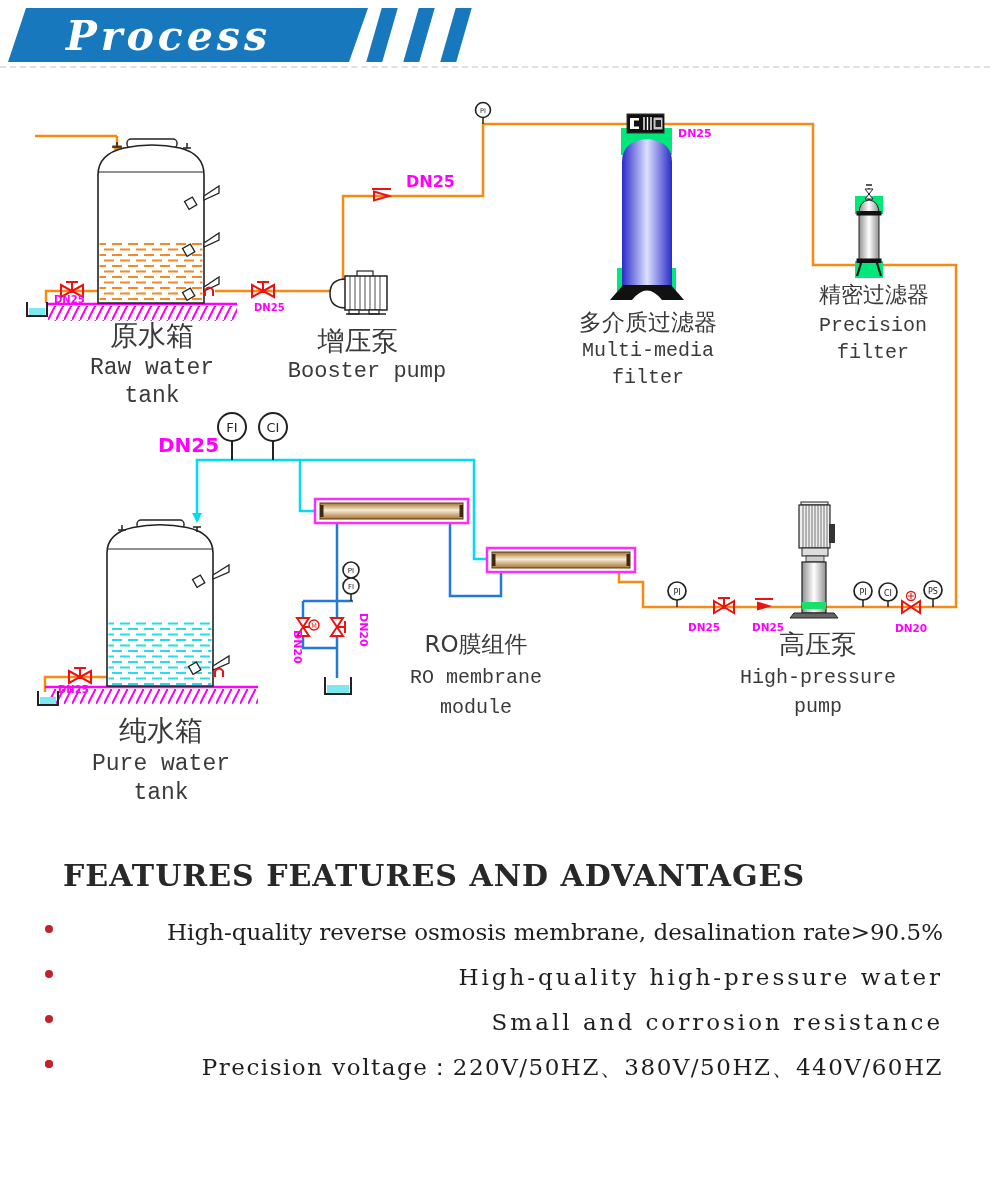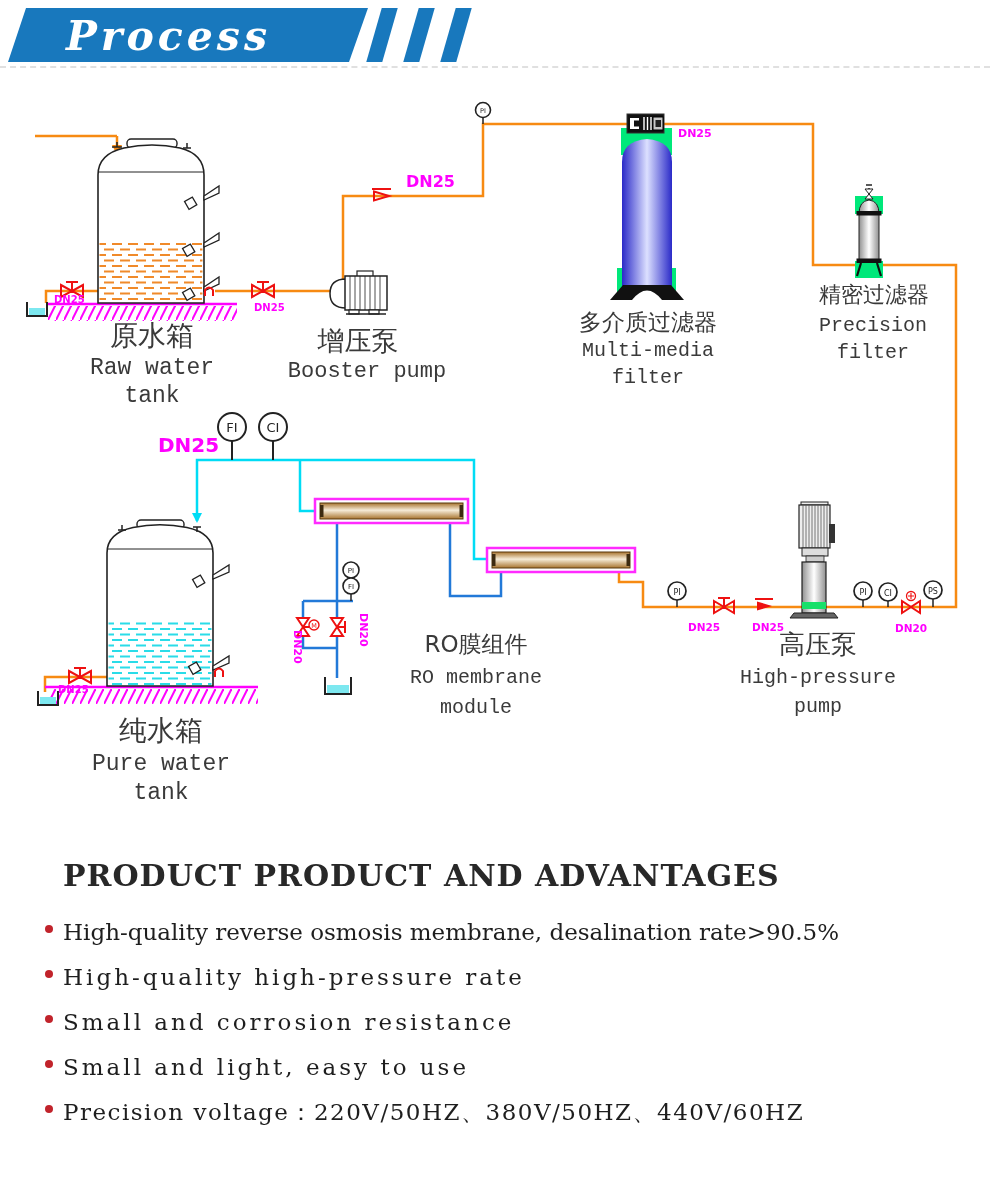--- a/index.html
+++ b/index.html
@@ -17,21 +17,21 @@
   
   svg.diagram{position:absolute;left:0;top:0;}
   .zh{fill:#3a3a3a;font-family:"DejaVu Sans",sans-serif;}
   .en{fill:#3a3a3a;font-family:"Liberation Mono","DejaVu Sans Mono",monospace;}
   .dn{fill:#ff00ff;font-family:"DejaVu Sans",sans-serif;font-weight:bold;}
   .gl{fill:#222;font-family:"DejaVu Sans",sans-serif;}
   
   .features{position:absolute;left:63px;top:858px;width:880px;color:#222;}
   .features h2{margin:0 0 24px 0;font-family:"DejaVu Serif",serif;font-weight:600;
     font-size:30px;letter-spacing:1px;color:#282828;}
-  .features ul{list-style:none;margin:0;padding:0;}
+  .features ul{list-style:none;margin:0;padding:0;text-align:right;}
   .features li{position:relative;line-height:30px;margin-bottom:15px;
     font-family:"DejaVu Serif",serif;font-size:23px;color:#1e1e1e;}
   .features li .dot{position:absolute;left:-18px;top:8px;width:8px;height:8px;border-radius:50%;
     background:#c1232b;}
   .ls{letter-spacing:3px;}
   .ls2{letter-spacing:1.5px;}
 </style>
 </head>
 <body>
 
@@ -329,23 +329,23 @@
       <text x="476" y="713" class="en" font-size="20">module</text>
     </g>
     <g text-anchor="middle">
       <text x="818" y="653" class="zh" font-size="26">高压泵</text>
       <text x="818" y="683" class="en" font-size="20">High-pressure</text>
       <text x="818" y="712" class="en" font-size="20">pump</text>
     </g>
   </svg>
 
   <section class="features">
-    <h2>PRODUCT PRODUCT AND ADVANTAGES</h2>
+    <h2>FEATURES FEATURES AND ADVANTAGES</h2>
     <ul>
       <li><span class="dot"></span><span>High-quality reverse osmosis membrane, desalination rate&gt;90.5%</span></li>
-      <li class="ls"><span class="dot"></span><span>High-quality high-pressure rate</span></li>
+      <li class="ls"><span class="dot"></span><span>High-quality high-pressure water</span></li>
       <li class="ls"><span class="dot"></span><span>Small and corrosion resistance</span></li>
-      <li class="ls"><span class="dot"></span><span>Small and light, easy to use</span></li>
+      <li class="ls"><span class="dot"></span></li>
       <li class="ls2"><span class="dot"></span><span>Precision voltage：220V/50HZ、380V/50HZ、440V/60HZ</span></li>
     </ul>
   </section>
 
 </div>
 
 </body></html>

